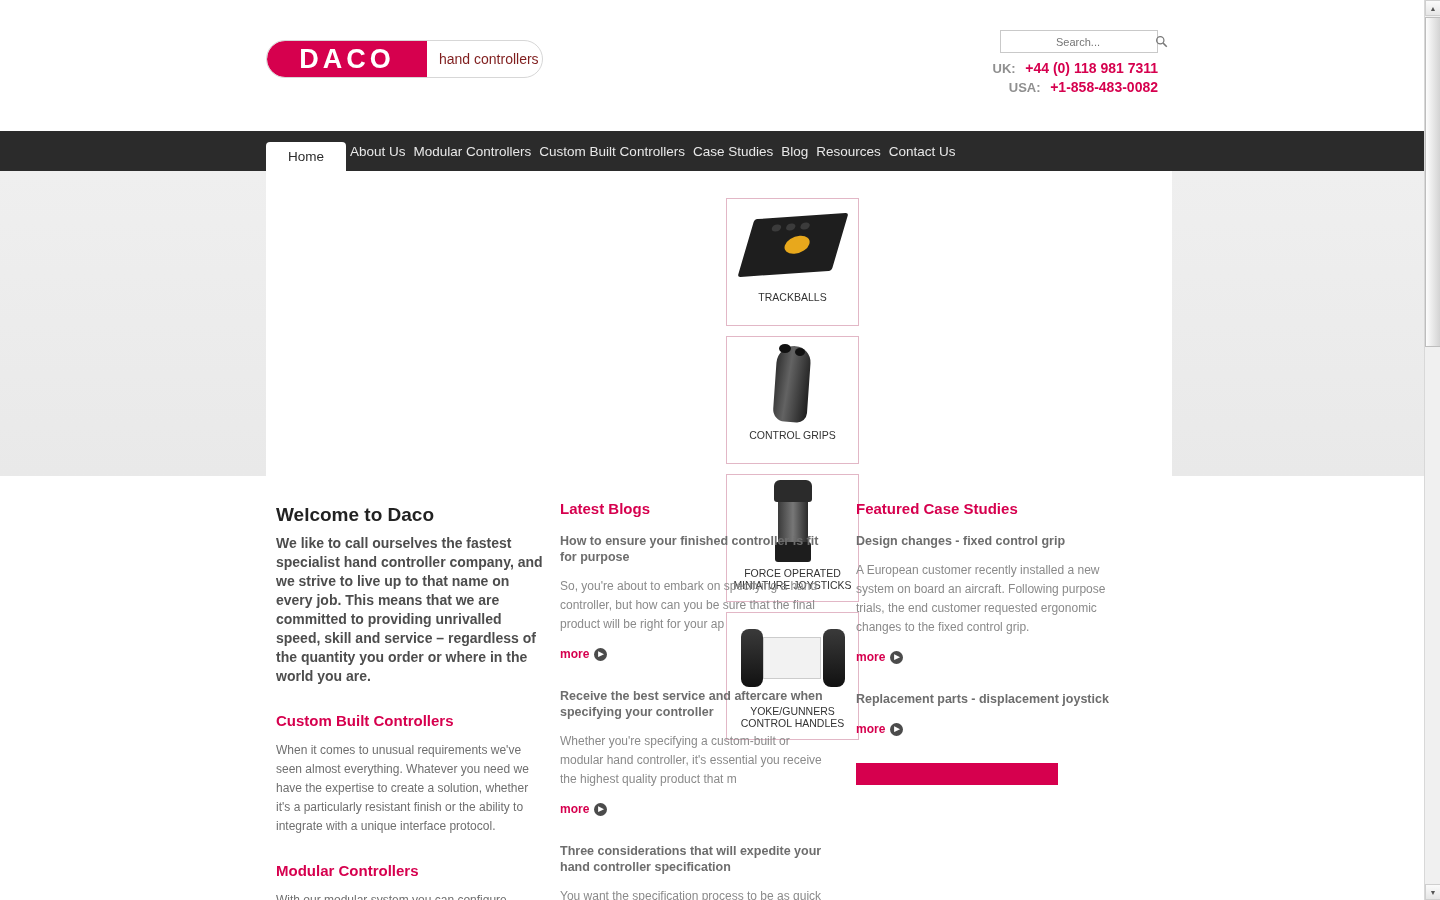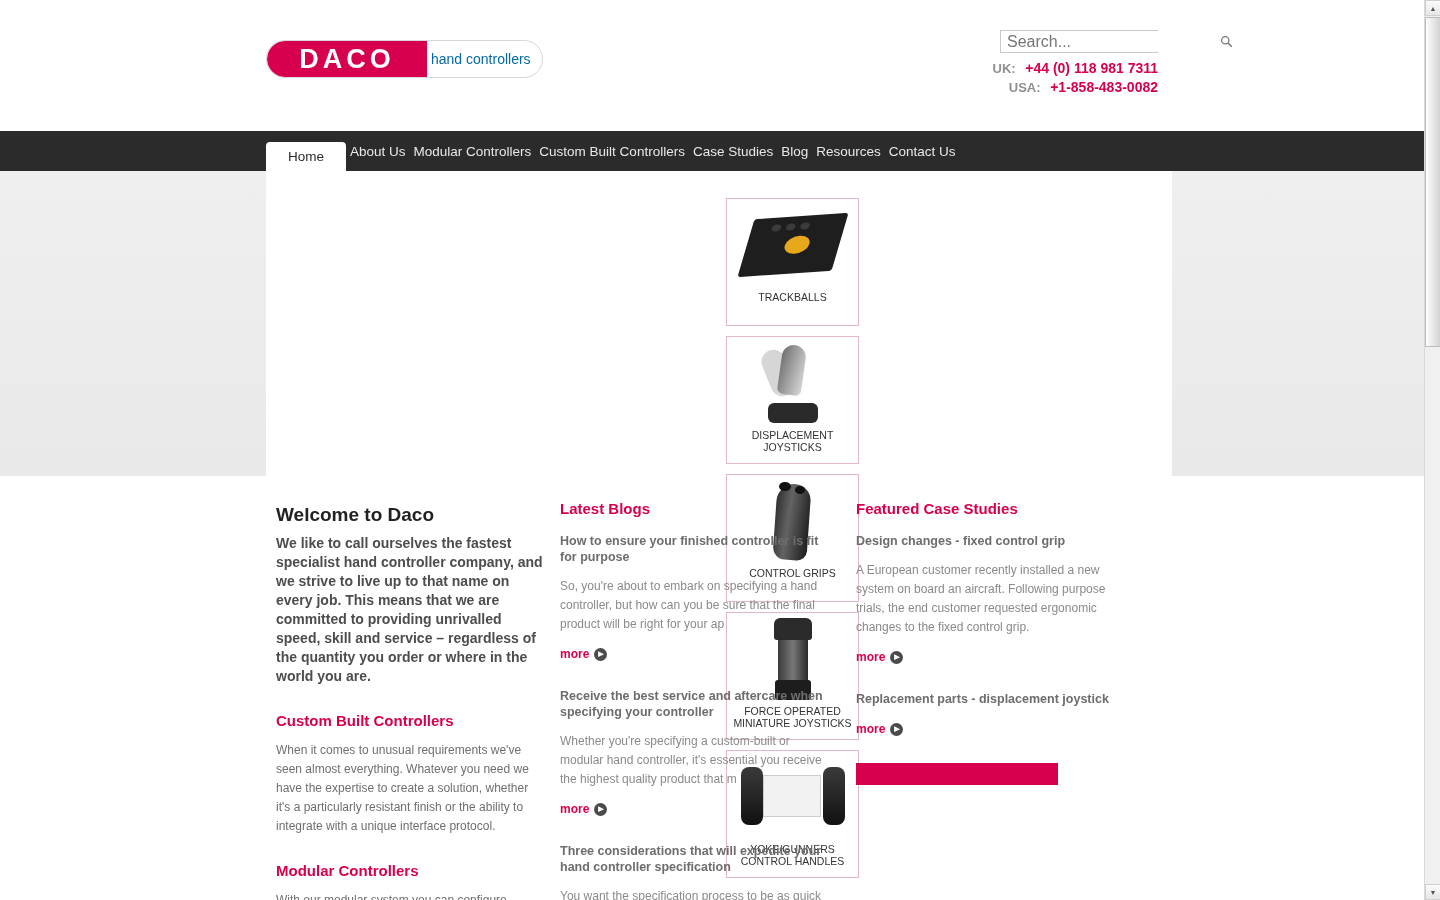--- a/index.html
+++ b/index.html
@@ -75,41 +75,42 @@
   .logo-left span {
     color: #fff;
     font-weight: bold;
     font-size: 27px;
     letter-spacing: 4px;
     font-family: "Liberation Sans", sans-serif;
   }
   .logo-right {
     flex: 1;
     display: flex; align-items: center;
-    padding-left: 4px;
+    padding-left: 12px;
     font-size: 14px;
-    color: #0369a1;
+    color: #7f1d1d;
   }
 
   .search-box {
     position: absolute;
     right: 266px; top: 30px;
     width: 158px; height: 23px;
     border: 1px solid #c9c9c9;
     background: #fff;
     display: flex; align-items: center;
   }
   .search-box input {
     border: 0; outline: 0;
     flex: 1;
     height: 21px;
     padding: 0 6px;
-    font-size: 16px;
+    font-size: 11px;
     color: #777;
     font-family: "Liberation Sans", sans-serif;
+    text-align: center;
   }
   .search-icon {
     width: 22px; height: 21px;
     display: flex; align-items: center; justify-content: center;
     color: #777;
     font-size: 13px;
   }
 
   .phones {
     position: absolute;
@@ -470,30 +471,20 @@
             <div class="shape-trackball">
                 <div class="b1"></div>
                 <div class="b2"></div>
                 <div class="b3"></div>
                 <div class="ball"></div>
               </div>
           </div>
           <div class="tile-label">TRACKBALLS</div>
         </div>
 
-        <div class="tile">
-          <div class="tile-img">
-            <div class="shape-djoy">
-                <div class="ghost"></div>
-                <div class="stick"></div>
-                <div class="base"></div>
-              </div>
-          </div>
-          <div class="tile-label">DISPLACEMENT JOYSTICKS</div>
-        </div>
 
         <div class="tile">
           <div class="tile-img">
             <div class="shape-grip">
                 <div class="body"></div>
                 <div class="hat"></div>
                 <div class="hat2"></div>
               </div>
           </div>
           <div class="tile-label">CONTROL GRIPS</div>

